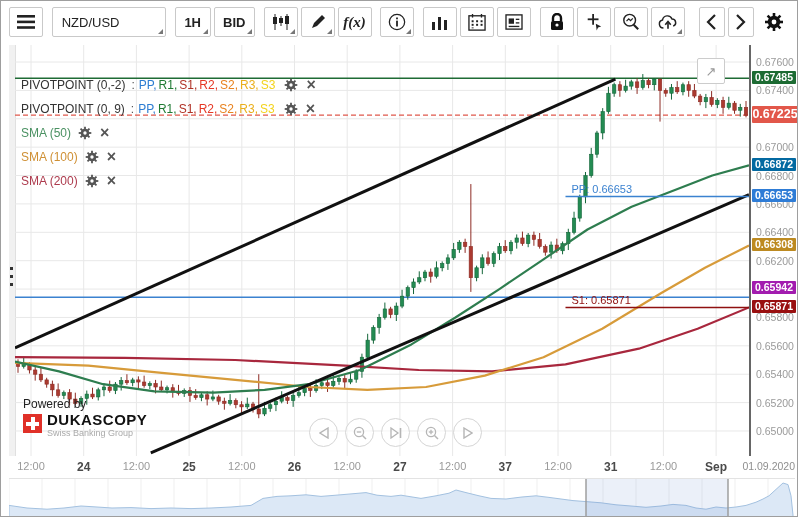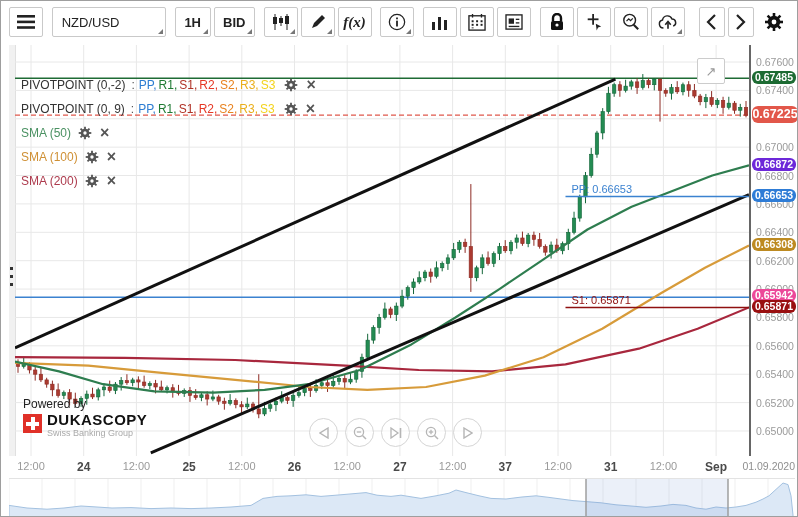--- a/index.html
+++ b/index.html
@@ -15,21 +15,21 @@
   .fx{font-family:"Liberation Serif",serif;font-style:italic;font-size:15px;font-weight:bold;}
   #gearbtn{margin-left:auto;margin-right:0;border-color:transparent;}
   
   #chartregion{position:absolute;left:8px;top:44px;width:786px;height:473px;}
   #leftstrip{position:absolute;left:0;top:0;width:6px;height:411px;background:#f1f1f1;border-right:1px solid #e0e0e0;}
   #leftdots{position:absolute;left:1px;top:222px;width:4px;height:24px;}
   #leftdots i{display:block;width:3px;height:3px;background:#333;margin:0 0 5px 0;}
   #plot{position:absolute;left:6px;top:0;}
   #paxis{position:absolute;left:740px;top:0;width:46px;height:411px;border-left:2px solid #666;}
   .ptick{position:absolute;left:5px;color:#9a9a9a;font-size:10.5px;white-space:nowrap;}
-  .pbadge{position:absolute;left:1px;width:44px;height:13px;line-height:13px;color:#fff;font-size:10.5px;font-weight:bold;text-align:center;border-radius:6px;z-index:3;}
+  .pbadge{position:absolute;left:1px;width:44px;height:13px;line-height:13px;color:#fff;font-size:10.5px;font-weight:bold;text-align:center;border-radius:1px;z-index:3;}
   .pbadge.big{height:17px;line-height:17px;font-size:12.5px;width:46px;}
   #taxis{position:absolute;left:0;top:411px;width:786px;height:20px;}
   .ttick{position:absolute;top:4px;transform:translateX(-50%);font-size:11px;color:#9a9a9a;white-space:nowrap;}
   .ttick.bold{color:#4a4a4a;font-weight:bold;font-size:12px;}
   #cornerdate{position:absolute;right:0px;top:4px;font-size:10.5px;color:#8f8f8f;}
   
   #ohlcline{position:absolute;left:12px;top:8px;font-size:12px;color:#333;white-space:nowrap;z-index:4;}
   #ohlcline .sym{margin-right:22px;}
   #ohlcline span{margin-right:6px;}
   #indicators{position:absolute;left:12px;top:28px;z-index:4;}
@@ -932,24 +932,24 @@
         <span class="ptick" style="top: 181.304px;">0.66400</span>
         <span class="ptick" style="top: 209.688px;">0.66200</span>
         <span class="ptick" style="top: 238.072px; text-align: center;">0.66000</span>
         <span class="ptick" style="top: 266.456px;">0.65800</span>
         <span class="ptick" style="top: 294.84px;">0.65600</span>
         <span class="ptick" style="top: 323.224px;">0.65400</span>
         <span class="ptick" style="top: 351.608px; text-align: center;">0.65200</span>
         <span class="ptick" style="top: 379.992px;">0.65000</span>
         <span class="pbadge" style="background: rgb(29, 107, 51); top: 26.3208px;">0.67485</span>
         <span class="pbadge big" style="background: rgb(226, 87, 74); top: 61.22px;">0.67225</span>
-        <span class="pbadge" style="background: #6d28d9; top: 113.318px;">0.66872</span>
+        <span class="pbadge" style="background: #0369a1; top: 113.318px;">0.66872</span>
         <span class="pbadge" style="background: rgb(46, 124, 214); top: 144.398px;">0.66653</span>
         <span class="pbadge" style="background: rgb(189, 138, 33); top: 193.361px;">0.66308</span>
-        <span class="pbadge" style="background: #ec4899; top: 244px;">0.65942</span>
+        <span class="pbadge" style="background: #a21caf; top: 236px;">0.65942</span>
         <span class="pbadge" style="background: rgb(153, 15, 16); top: 255.38px;">0.65871</span>
       </div>
     <div id="taxis">
       <span id="cornerdate">01.09.2020</span>
     <span class="ttick" style="left: 22px;">12:00</span>
         <span class="ttick bold" style="left: 74.7px;">24</span>
         <span class="ttick" style="left: 127.4px;">12:00</span>
         <span class="ttick bold" style="left: 180.1px;">25</span>
         <span class="ttick" style="left: 232.8px;">12:00</span>
         <span class="ttick bold" style="left: 285.5px;">26</span>

